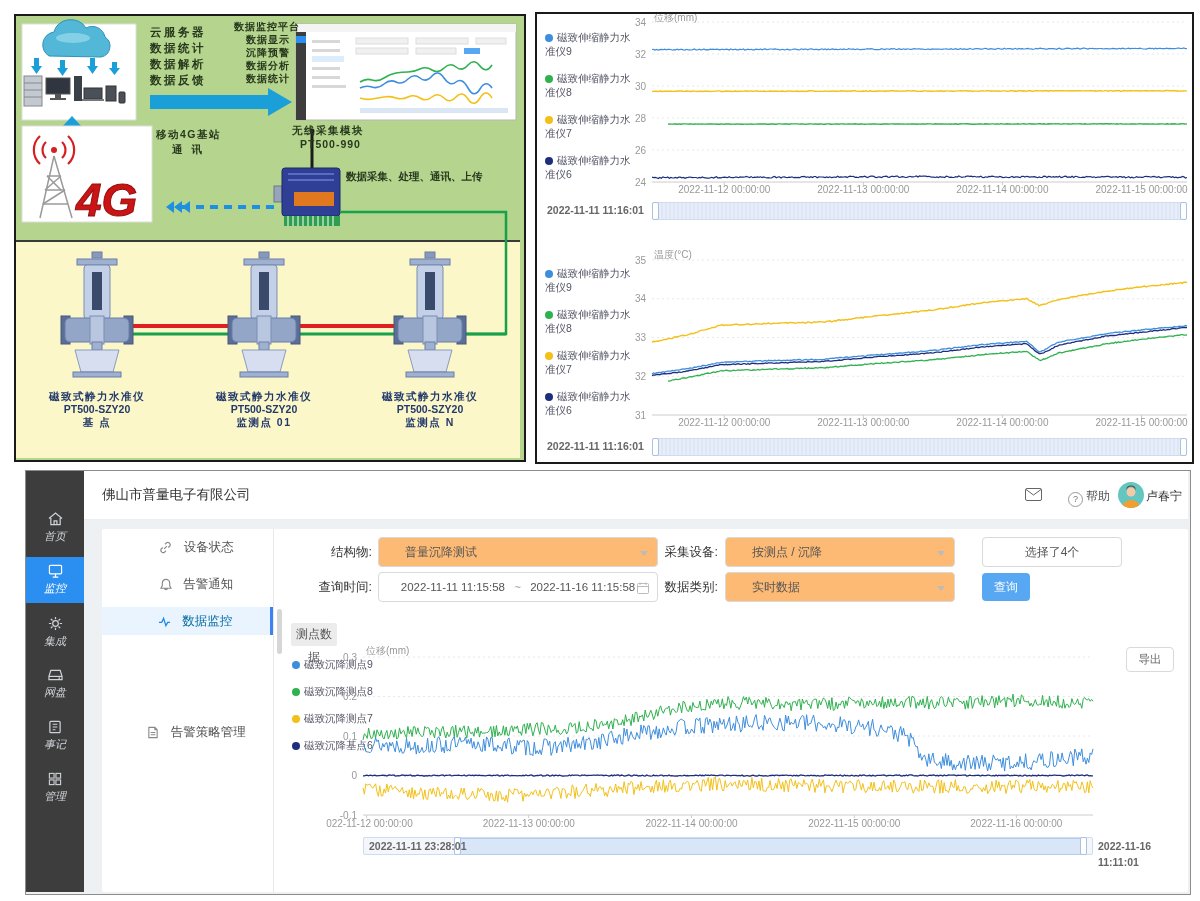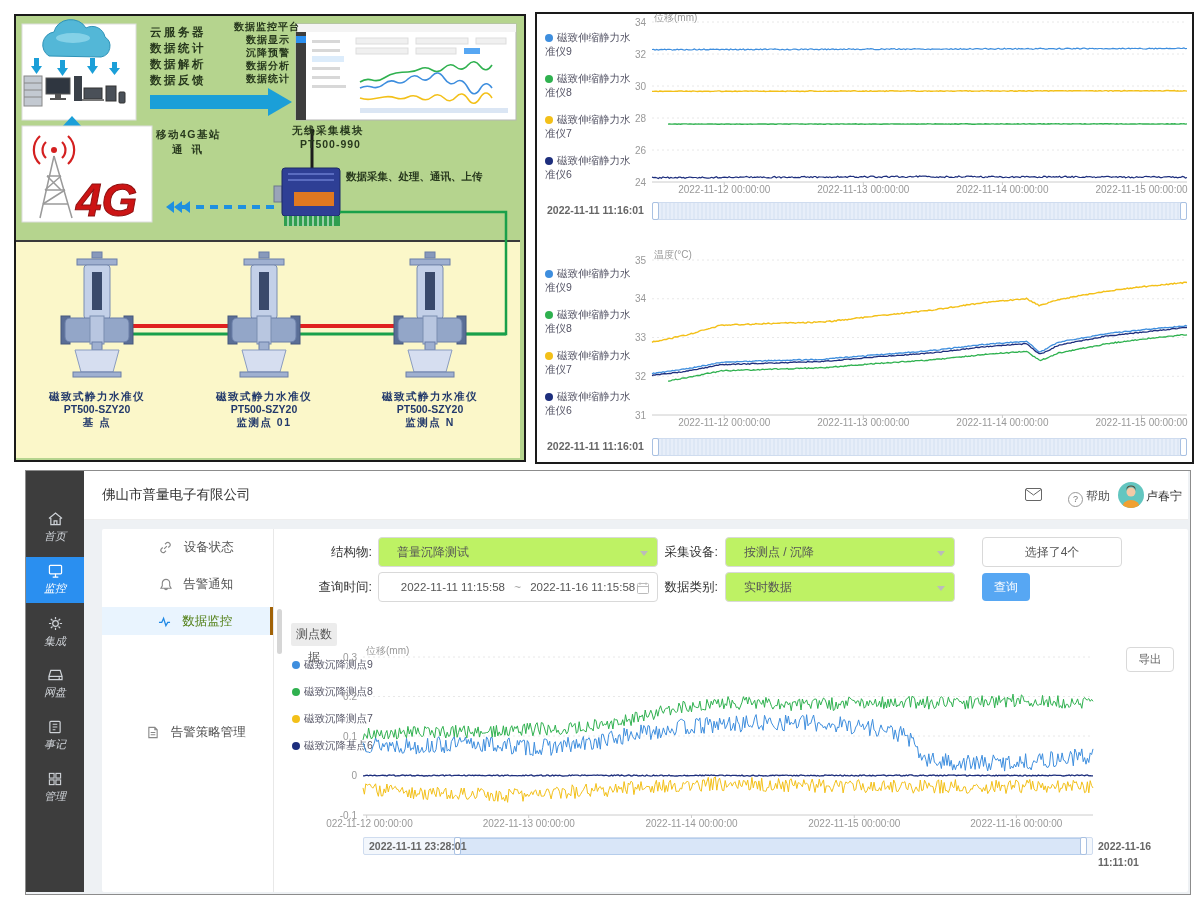--- a/index.html
+++ b/index.html
@@ -28,25 +28,25 @@
   #dash-side{left:0;top:0;width:58px;height:421px;background:#3d3d3d;}
   .side-item{position:absolute;left:0;width:58px;height:46px;text-align:center;color:#cfd3d8;cursor:pointer;font-style:italic;}
   .side-item svg{margin-top:7px;}
   .side-item .sl{font-size:11px;line-height:12px;}
   .side-item.active{background:#2a8ff0;color:#fff;}
   #dash-head{left:58px;top:0;width:1104px;height:48px;background:#fff;border-bottom:1px solid #eee;}
   #dash-title{position:absolute;left:18px;top:0;line-height:48px;font-size:13.5px;color:#333;}
   #card{left:76px;top:58px;width:1086px;height:363px;background:#fff;border-radius:2px;}
   .menu-item{position:absolute;left:0;width:171px;height:28px;line-height:28px;font-size:12.5px;color:#555;padding-left:18px;box-sizing:border-box;cursor:pointer;text-align:center;}
   .menu-item svg{vertical-align:-3px;margin-right:8px;}
-  .menu-item.active{background:#e9f4fe;color:#4d7c0f;border-right:3px solid #a16207;}
+  .menu-item.active{background:#e9f4fe;color:#0369a1;border-right:3px solid #3b82f6;}
   #menu-divider{left:171px;top:0;width:1px;height:363px;background:#e8e8e8;}
   #menu-scroll{left:175px;top:80px;width:5px;height:45px;background:#d6d6d6;border-radius:3px;}
   .flabel{position:absolute;font-size:12.5px;color:#333;line-height:30px;text-align:right;}
-  .fsel{position:absolute;height:30px;border:1px solid #d9d9d9;border-radius:4px;background:#bef264;box-sizing:border-box;font-size:12px;color:#555;line-height:28px;padding:0 22px 0 18px;cursor:pointer;}
+  .fsel{position:absolute;height:30px;border:1px solid #d9d9d9;border-radius:4px;background:#fdba74;box-sizing:border-box;font-size:12px;color:#555;line-height:28px;padding:0 22px 0 26px;cursor:pointer;}
   .chev{position:absolute;right:9px;top:13px;width:0;height:0;border-left:4px solid transparent;border-right:4px solid transparent;border-top:5px solid #bbb;}
   #count-box{position:absolute;height:30px;border:1px solid #d9d9d9;border-radius:4px;background:#fff;box-sizing:border-box;font-size:12px;color:#555;line-height:28px;text-align:center;cursor:pointer;}
   #date-range{position:absolute;height:30px;border:1px solid #d9d9d9;border-radius:4px;background:#fff;box-sizing:border-box;font-size:11.5px;color:#555;line-height:28px;text-align:center;cursor:pointer;}
   #query-btn{position:absolute;width:48px;height:28px;background:#57a7f3;border:none;border-radius:4px;color:#fff;font-size:12px;cursor:pointer;}
   #tab-chip{position:absolute;background:#ececec;color:#555;font-size:12px;line-height:23px;text-align:center;cursor:pointer;border-radius:2px;}
   #export-btn{position:absolute;background:#fff;border:1px solid #d9d9d9;border-radius:4px;color:#666;font-size:11.5px;line-height:22px;text-align:center;cursor:pointer;}
   #help-wrap{position:absolute;right:78px;top:17px;font-size:12px;color:#555;cursor:pointer;white-space:nowrap;}
   #help-q{display:inline-block;width:13px;height:13px;border:1px solid #999;border-radius:50%;font-size:9px;line-height:13px;text-align:center;color:#777;vertical-align:-2px;margin-right:3px;}
   #mail-ic{position:absolute;right:146px;top:17px;cursor:pointer;}
   #avatar{position:absolute;right:44px;top:11px;width:26px;height:26px;border-radius:50%;background:#63c6c0;overflow:hidden;cursor:pointer;}

